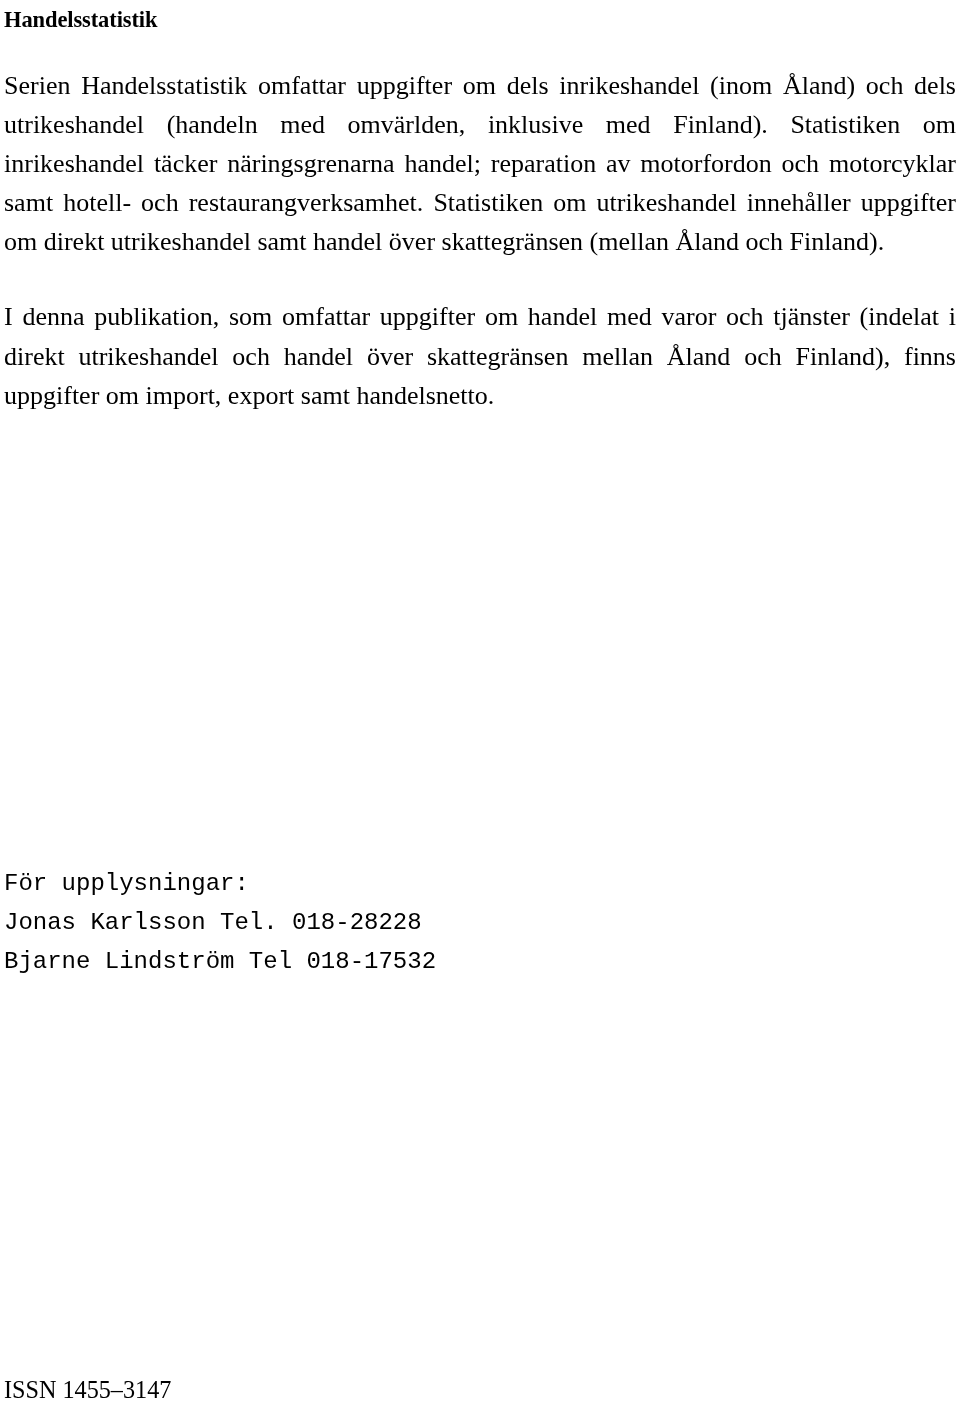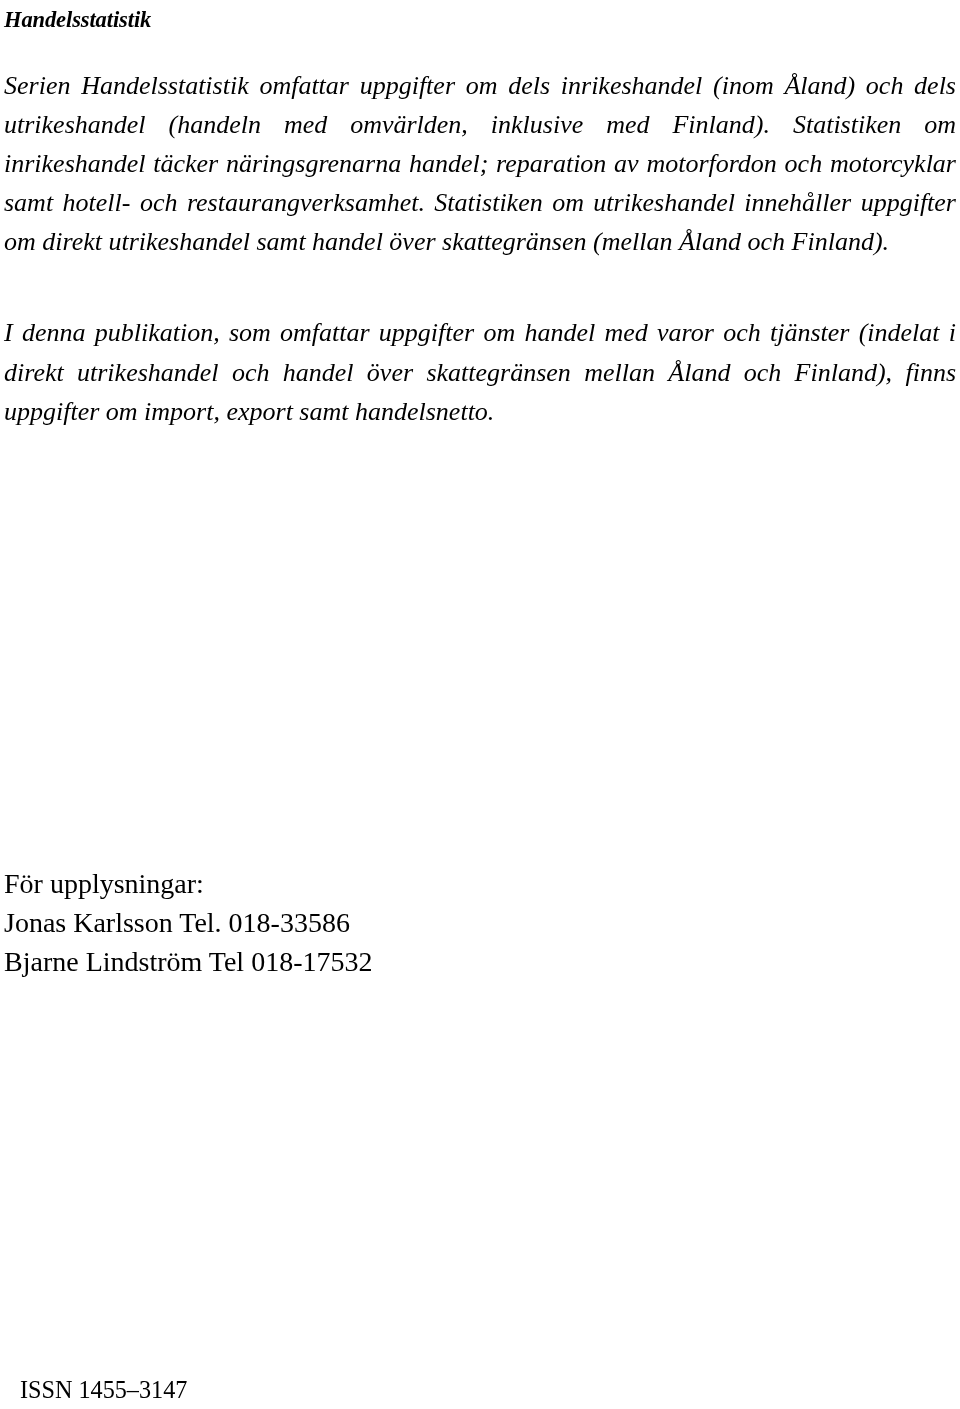--- a/index.html
+++ b/index.html
@@ -23,21 +23,20 @@
     width: 960px;
     height: 1409px;
     padding: 0;
     box-sizing: border-box;
   }
   .content {
     position: absolute;
     left: 4px;
     top: 0;
     width: 952px;
-    font-style: italic;
   }
   .doc-title {
     font-size: 22.5px;
     font-weight: bold;
     line-height: 28px;
     margin: 0;
     padding-top: 6px;
     letter-spacing: -0.1px;
     white-space: nowrap;
   }
@@ -47,37 +46,38 @@
     text-align: justify;
     text-justify: inter-word;
     margin: 0;
     hyphens: none;
     -webkit-hyphens: none;
   }
   .para-1 {
     margin-top: 32px;
   }
   .para-2 {
-    margin-top: 52px;
+    margin-top: 36px;
   }
   .contact-block {
     position: absolute;
     left: 4px;
     top: 864px;
     width: 700px;
-    font-size: 28px;
+    font-size: 24px;
     line-height: 39.1px;
+    font-family: Liberation Mono, monospace;
   }
   .contact-line {
     margin: 0;
     white-space: nowrap;
   }
   .issn-footer {
     position: absolute;
-    left: 20px;
+    left: 4px;
     top: 1374px;
     font-size: 24.2px;
     line-height: 32px;
     white-space: nowrap;
   }
 </style>
 </head>
 <body>
 
 <div class="page">
@@ -87,19 +87,19 @@
     <h1 class="doc-title">Handelsstatistik</h1>
 
     <p class="body-para para-1">Serien Handelsstatistik omfattar uppgifter om dels inrikeshandel (inom Åland) och dels utrikeshandel (handeln med omvärlden, inklusive med Finland). Statistiken om inrikeshandel täcker näringsgrenarna handel; reparation av motorfordon och motorcyklar samt hotell- och restaurangverksamhet. Statistiken om utrikeshandel innehåller uppgifter om direkt utrikeshandel samt handel över skattegränsen (mellan Åland och Finland).</p>
 
     <p class="body-para para-2">I denna publikation, som omfattar uppgifter om handel med varor och tjänster (indelat i direkt utrikeshandel och handel över skattegränsen mellan Åland och Finland), finns uppgifter om import, export samt handelsnetto.</p>
 
   </div>
 
   <div class="contact-block">
     <p class="contact-line">För upplysningar:</p>
-    <p class="contact-line">Jonas Karlsson Tel. 018-33586</p>
+    <p class="contact-line">Jonas Karlsson Tel. 018-28228</p>
     <p class="contact-line">Bjarne Lindström Tel 018-17532</p>
   </div>
 
   <div class="issn-footer">ISSN 1455–3147</div>
 
 </div>
 
 </body></html>

